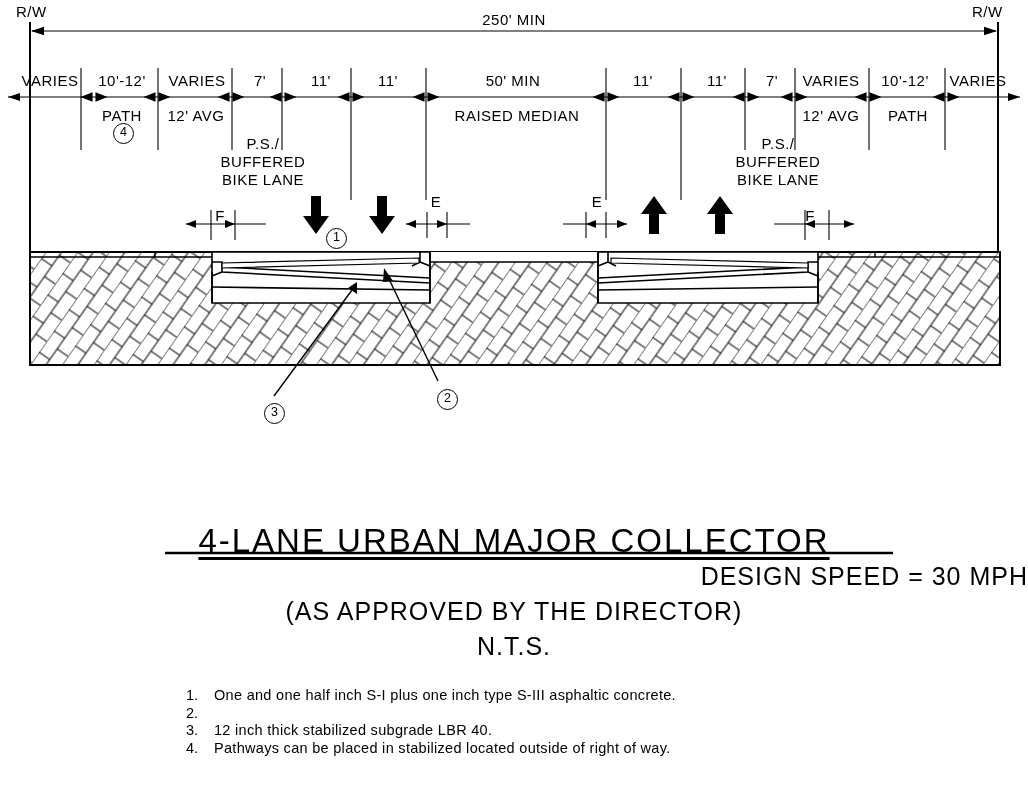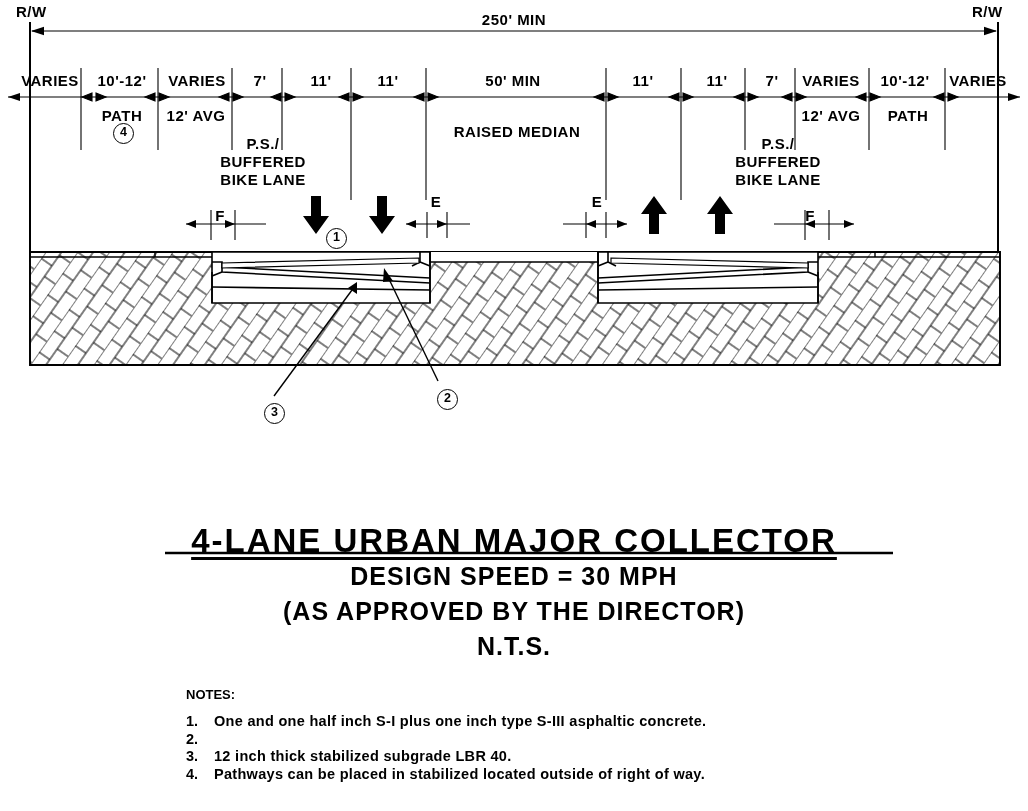--- a/index.html
+++ b/index.html
@@ -13,21 +13,20 @@
     position: relative;
     font-family: "Liberation Sans", sans-serif;
     color: #000000;
     overflow: hidden;
   }
   #sheet {
     position: absolute;
     left: 0; top: 0;
     width: 1028px;
     height: 728px;
-    font-weight: bold;
   }
   .lbl {
     position: absolute;
     font-family: "Liberation Sans", sans-serif;
     font-size: 15px;
     letter-spacing: 0.5px;
     white-space: nowrap;
     line-height: 1.12;
   }
   .lbl.c { transform: translateX(-50%); text-align: center; }
@@ -250,21 +249,21 @@
   <div class="lbl c" style="left:513px; top:73px;">50' MIN</div>
   <div class="lbl c" style="left:643px; top:73px;">11'</div>
   <div class="lbl c" style="left:717px; top:73px;">11'</div>
   <div class="lbl c" style="left:772px; top:73px;">7'</div>
   <div class="lbl c" style="left:831px; top:73px;">VARIES</div>
   <div class="lbl c" style="left:905px; top:73px;">10'-12'</div>
   <div class="lbl c" style="left:978px; top:73px;">VARIES</div>
 
   <div class="lbl c" style="left:122px; top:108px;">PATH</div>
   <div class="lbl c" style="left:196px; top:108px;">12' AVG</div>
-  <div class="lbl c" style="left:513px; top:124px;padding-left:8px;">RAISED MEDIAN</div>
+  <div class="lbl c" style="left:513px; top:108px;padding-left:8px;">RAISED MEDIAN</div>
   <div class="lbl c" style="left:831px; top:108px;">12' AVG</div>
   <div class="lbl c" style="left:908px; top:108px;">PATH</div>
 
   <div class="lbl c" style="left:263px; top:136px;">P.S./</div>
   <div class="lbl c" style="left:263px; top:154px;">BUFFERED</div>
   <div class="lbl c" style="left:263px; top:172px;">BIKE LANE</div>
 
   <div class="lbl c" style="left:778px; top:136px;">P.S./</div>
   <div class="lbl c" style="left:778px; top:154px;">BUFFERED</div>
   <div class="lbl c" style="left:778px; top:172px;">BIKE LANE</div>
@@ -273,26 +272,25 @@
   <div class="lbl c" style="left:436px; top:194px;">E</div>
   <div class="lbl c" style="left:597px; top:194px;">E</div>
   <div class="lbl c" style="left:810px; top:208px;">F</div>
 
   <div class="circ" style="left:326px; top:228px;">1</div>
   <div class="circ" style="left:437px; top:389px;">2</div>
   <div class="circ" style="left:264px; top:403px;">3</div>
   <div class="circ" style="left:113px; top:123px;">4</div>
 
   <div class="title-block title-main" style="top:522px;">4-LANE URBAN MAJOR COLLECTOR</div>
-  <div class="title-block title-sub" style="top:562px;">DESIGN SPEED = 30 MPH</div>
+  <div class="title-block title-sub" style="top:562px;text-align:right;">DESIGN SPEED = 30 MPH</div>
   <div class="title-block title-sub" style="top:632px;">N.T.S.</div>
   <div class="title-block title-sub" style="top:597px;">(AS APPROVED BY THE DIRECTOR)</div>
 
   <div class="notes">
-    <div class="notes-head">NOTES:</div>
     <div class="note-row">
       <div class="note-num">1.</div>
       <div class="note-txt">One and one half inch S-I plus one inch type S-III asphaltic concrete.</div>
     </div>
     <div class="note-row">
       <div class="note-num">2.</div>
     </div>
     <div class="note-row">
       <div class="note-num">3.</div>
       <div class="note-txt">12 inch thick stabilized subgrade LBR 40.</div>

